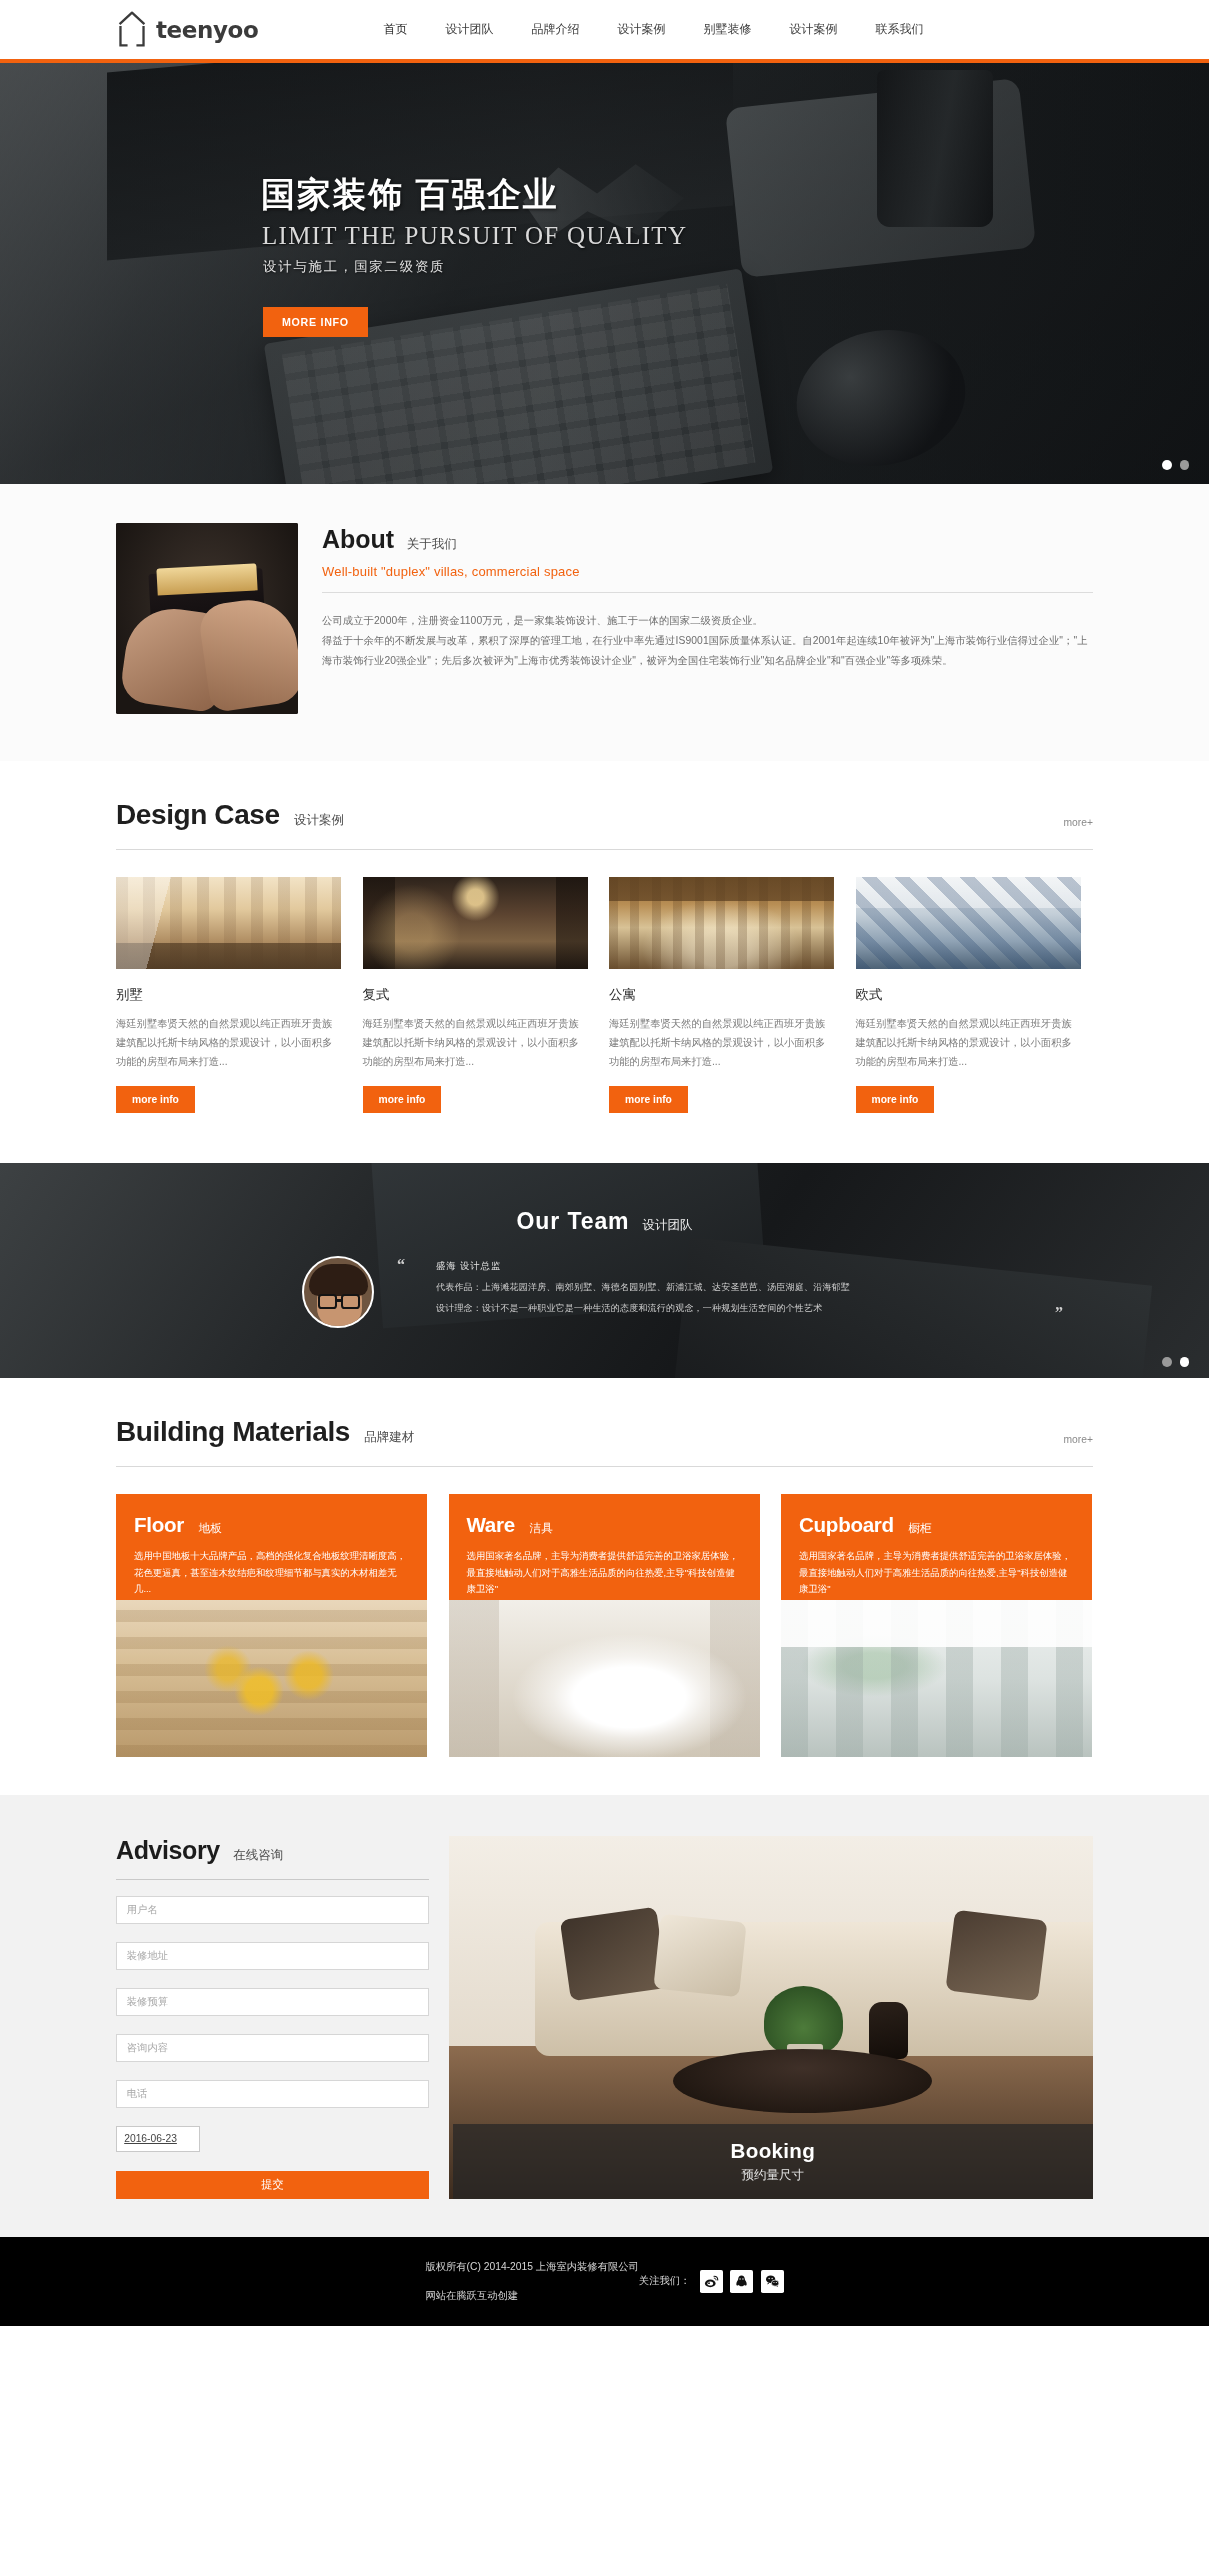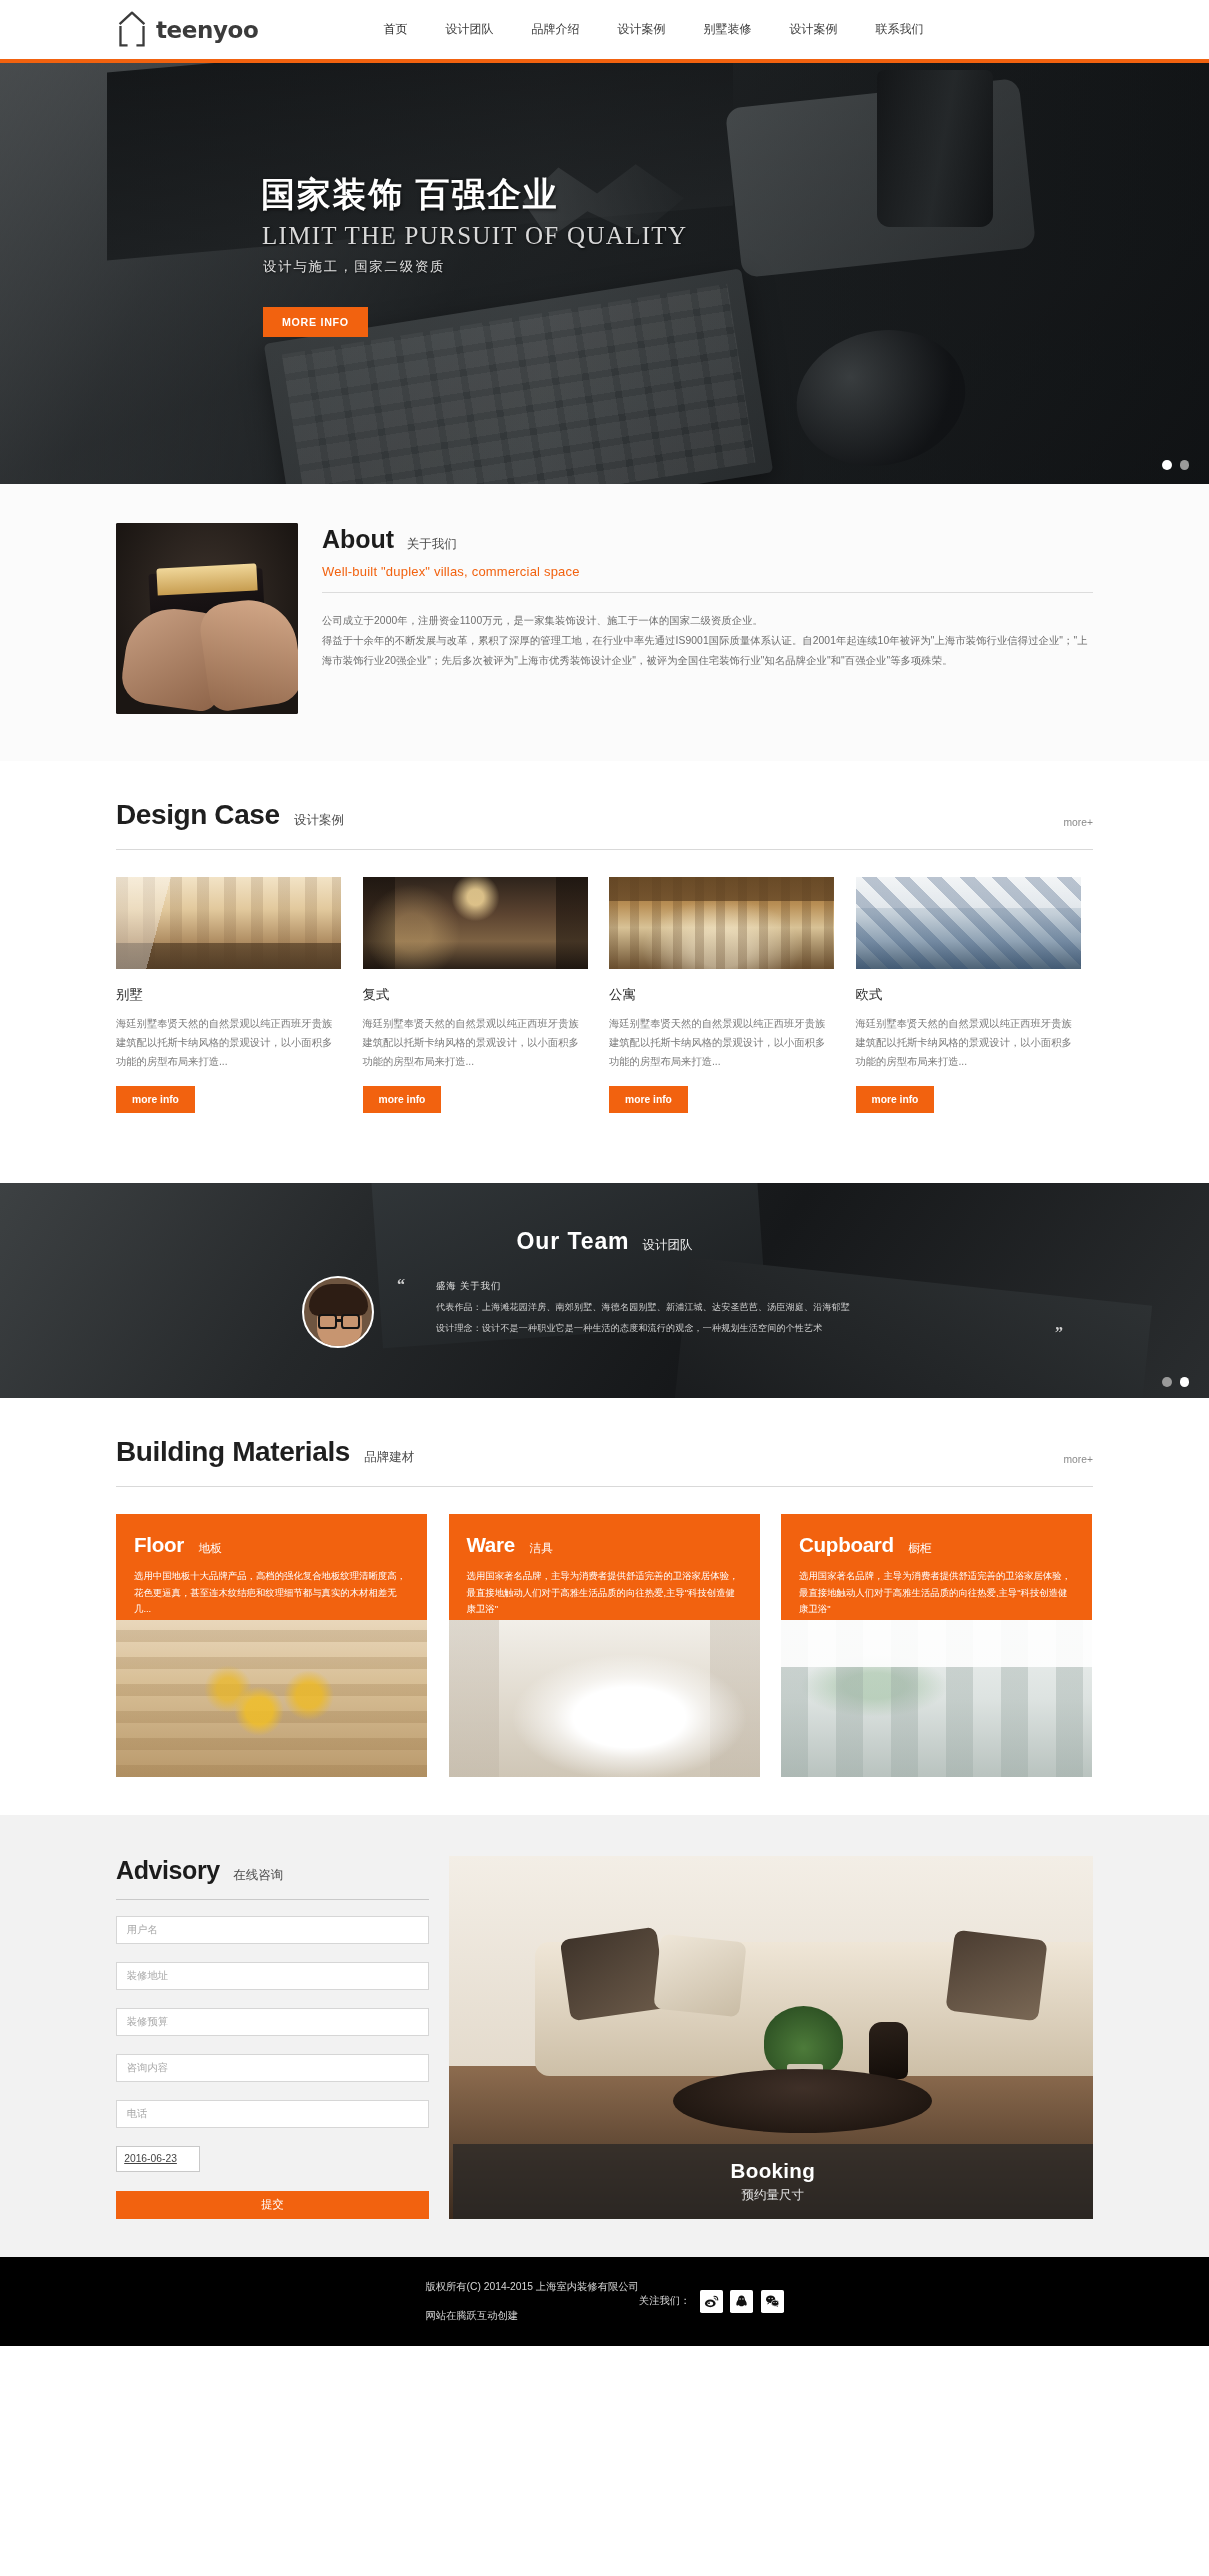--- a/index.html
+++ b/index.html
@@ -318,21 +318,20 @@
     cursor: pointer;
     font-family: inherit;
   }
 
   
   .team {
     position: relative;
     height: 215px;
     background: #1d1f20;
     overflow: hidden;
-    margin-top: 20px;
   }
   .team-bg {
     position: absolute; inset: 0;
     background:
       linear-gradient(125deg,#3d4143 0%, #25282a 30%, #16181a 60%, #2a2d2f 100%);
   }
   .team-bg::before {
     content:""; position:absolute;
     left: 376px; top: -36px; width: 385px; height: 188px;
     background: linear-gradient(160deg,#32373a,#1c1f21);
@@ -679,21 +678,21 @@
         <div class="avatar">
           <div class="av av-face"></div>
           <div class="av av-hair"></div>
           <div class="av av-glass-l"></div>
           <div class="av av-glass-r"></div>
           <div class="av av-bridge"></div>
         </div>
         <div class="team-quote">
           <span class="q-mark">“</span>
           <div class="q-body">
-            <div class="q-name">盛海   关于我们</div>
+            <div class="q-name">盛海   设计总监</div>
             <div class="q-line">代表作品：上海滩花园洋房、南郊别墅、海德名园别墅、新浦江城、达安圣芭芭、汤臣湖庭、沿海郁墅</div>
             <div class="q-line">设计理念：设计不是一种职业它是一种生活的态度和流行的观念，一种规划生活空间的个性艺术</div>
           </div>
           <span class="q-mark close">”</span>
         </div>
       </div>
     </div>
     <div class="team-dots">
       <span class="dot"></span>
       <span class="dot active"></span>

